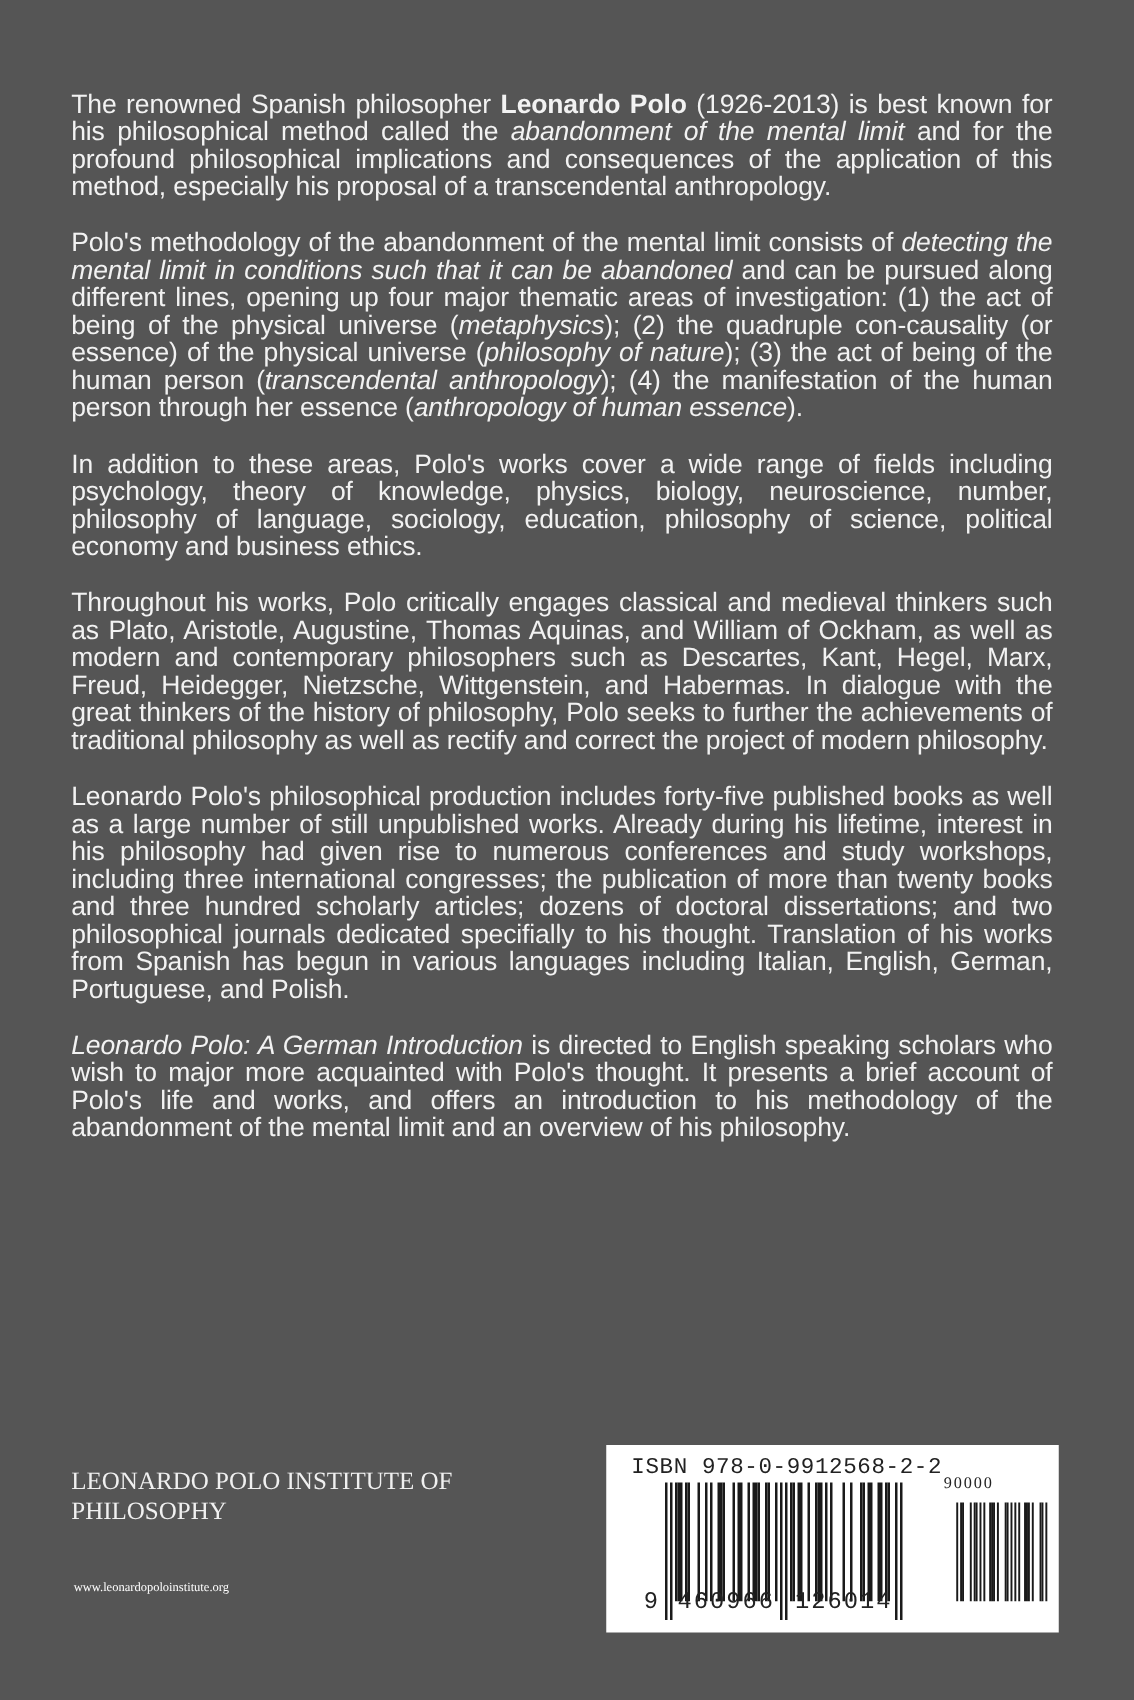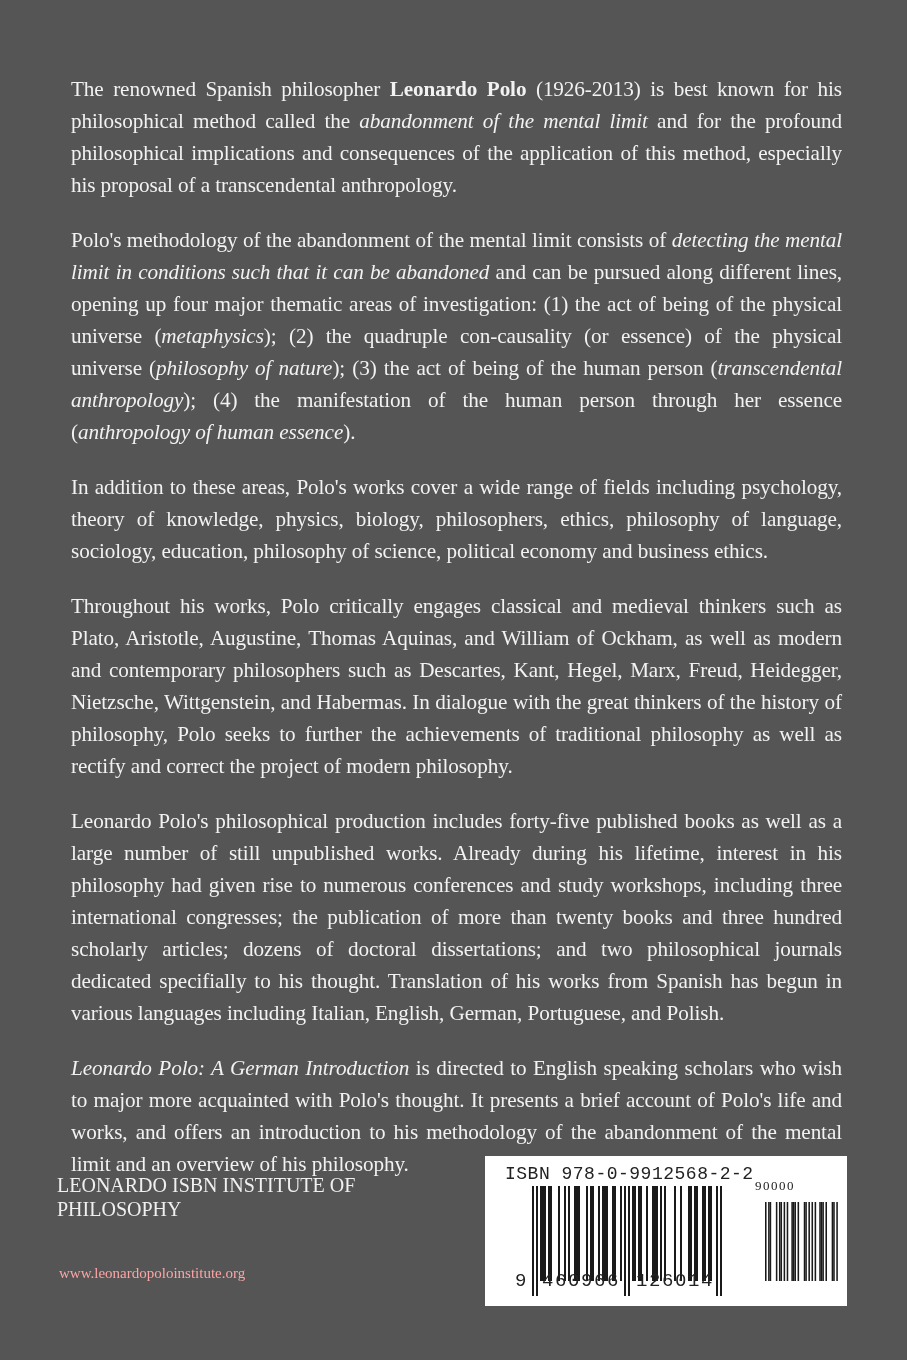--- a/index.html
+++ b/index.html
@@ -15,46 +15,46 @@
       font-family: "DejaVu Serif", "Liberation Serif", serif;
       color: #f2f2f2;
     }
     .content {
       position: absolute;
       left: 57px;
       top: 73px;
       width: 785px;
     }
     .para {
-      margin: 0 0 23px 14px;
-      font-family: Liberation Serif, serif;
+      margin: 0 0 23px 0;
+      font-family: Liberation Sans, sans-serif;
       font-size: 21.2px;
-      line-height: 32px;
+      line-height: 22px;
       text-align: justify;
       letter-spacing: -0.1px;
     }
     .para b { font-weight: bold; }
     .para i { font-style: italic; }
     .publisher {
       position: absolute;
       left: 57px;
       top: 1173px;
       width: 380px;
       font-family: "Liberation Serif", "DejaVu Serif", serif;
       font-size: 20px;
       line-height: 24px;
       color: #f0f0f0;
     }
     .website {
       position: absolute;
       left: 59px;
       top: 1265px;
       font-family: "Liberation Serif", "DejaVu Serif", serif;
-      font-size: 15px;
-      color: #fca5a5;
+      font-size: 10px;
+      color: #ffffff;
     }
     .barcode-box {
       position: absolute;
       left: 485px;
       top: 1156px;
       width: 362px;
       height: 150px;
       background: #ffffff;
     }
     .isbn-text {
@@ -86,27 +86,27 @@
     }
     .ean-digits span { position: absolute; white-space: nowrap; letter-spacing: 1.6px; }
     svg.bars { position: absolute; left: 0; top: 0; }
   </style>
 </head>
 <body>
 
 <div class="content">
   <p class="para"><span>The renowned Spanish philosopher </span><b>Leonardo Polo</b><span> (1926-2013) is best known for his philosophical method called the </span><i>abandonment of the mental limit</i><span> and for the profound philosophical implications and consequences of the application of this method, especially his proposal of a transcendental anthropology.</span></p>
   <p class="para"><span>Polo's methodology of the abandonment of the mental limit consists of </span><i>detecting the mental limit in conditions such that it can be abandoned</i><span> and can be pursued along different lines, opening up four major thematic areas of investigation: (1) the act of being of the physical universe (</span><i>metaphysics</i><span>); (2) the quadruple con-causality (or essence) of the physical universe (</span><i>philosophy of nature</i><span>); (3) the act of being of the human person (</span><i>transcendental anthropology</i><span>); (4) the manifestation of the human person through her essence (</span><i>anthropology of human essence</i><span>).</span></p>
-  <p class="para"><span>In addition to these areas, Polo's works cover a wide range of fields including psychology, theory of knowledge, physics, biology, philosophers, ethics, philosophy of language, sociology, education, philosophy of science, political economy and business ethics.</span></p>
+  <p class="para"><span>In addition to these areas, Polo's works cover a wide range of fields including psychology, theory of knowledge, physics, biology, neuroscience, number, philosophy of language, sociology, education, philosophy of science, political economy and business ethics.</span></p>
   <p class="para"><span>Throughout his works, Polo critically engages classical and medieval thinkers such as Plato, Aristotle, Augustine, Thomas Aquinas, and William of Ockham, as well as modern and contemporary philosophers such as Descartes, Kant, Hegel, Marx, Freud, Heidegger, Nietzsche, Wittgenstein, and Habermas. In dialogue with the great thinkers of the history of philosophy, Polo seeks to further the achievements of traditional philosophy as well as rectify and correct the project of modern philosophy.</span></p>
   <p class="para"><span>Leonardo Polo's philosophical production includes forty-five published books as well as a large number of still unpublished works. Already during his lifetime, interest in his philosophy had given rise to numerous conferences and study workshops, including three international congresses; the publication of more than twenty books and three hundred scholarly articles; dozens of doctoral dissertations; and two philosophical journals dedicated specifially to his thought. Translation of his works from Spanish has begun in various languages including Italian, English, German, Portuguese, and Polish.</span></p>
   <p class="para"><i>Leonardo Polo: A German Introduction</i><span> is directed to English speaking scholars who wish to major more acquainted with Polo's thought. It presents a brief account of Polo's life and works, and offers an introduction to his methodology of the abandonment of the mental limit and an overview of his philosophy.</span></p>
 </div>
 
-<div class="publisher">LEONARDO ISBN INSTITUTE OF PHILOSOPHY</div>
+<div class="publisher">LEONARDO POLO INSTITUTE OF PHILOSOPHY</div>
 <div class="website">www.leonardopoloinstitute.org</div>
 
 <div class="barcode-box">
   <div class="isbn-text">ISBN 978-0-9912568-2-2</div>
   <div class="price-text">90000</div>
   <svg class="bars" width="362" height="150">
       <rect x="47" y="30" width="2" height="110" fill="#1a1a1a"></rect>
       <rect x="51" y="30" width="2" height="110" fill="#1a1a1a"></rect>
       <rect x="55" y="30" width="2" height="95" fill="#1a1a1a"></rect>
       <rect x="57" y="30" width="2" height="95" fill="#1a1a1a"></rect>

